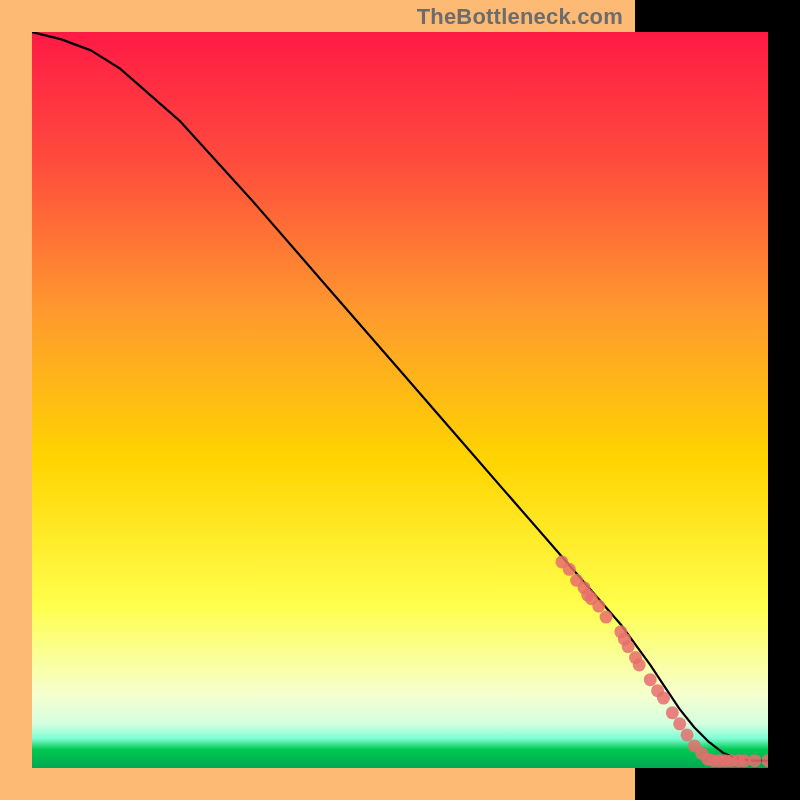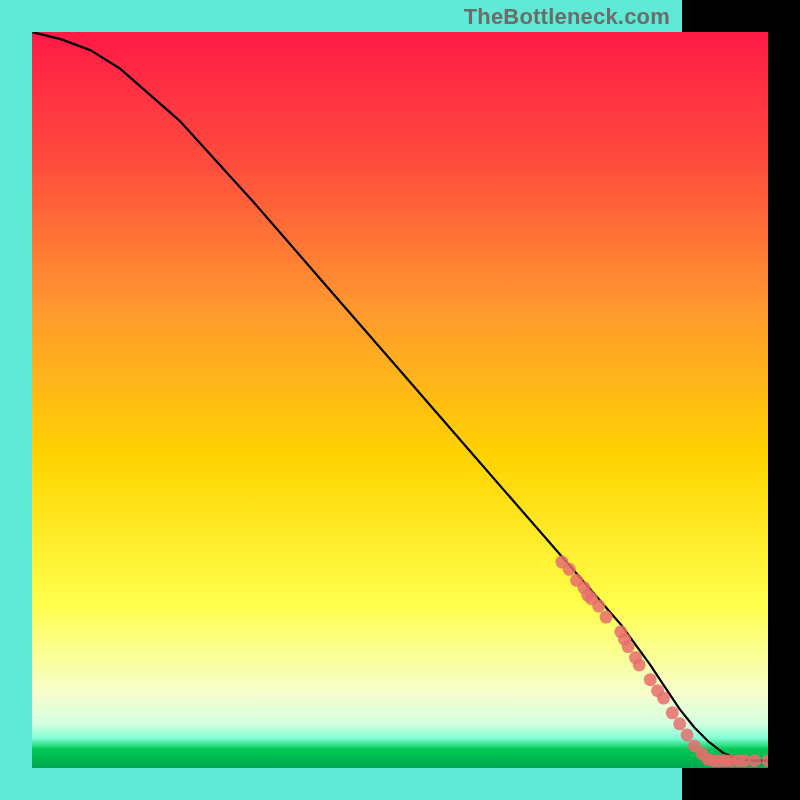--- a/index.html
+++ b/index.html
@@ -8,22 +8,21 @@
     width: 800px;
     height: 800px;
     background: #000;
     overflow: hidden;
     font-family: Arial, Helvetica, sans-serif;
   }
   .wrap {
     position: relative;
     width: 635px;
     height: 800px;
-    background: #5eead4;
-    padding-left: 47px;
+    background: #fdba74;
   }
   .watermark {
     position: absolute;
     top: 4px;
     right: 12px;
     font-size: 22px;
     font-weight: 600;
     color: #6c6c6c;
     letter-spacing: 0.2px;
     user-select: none;

